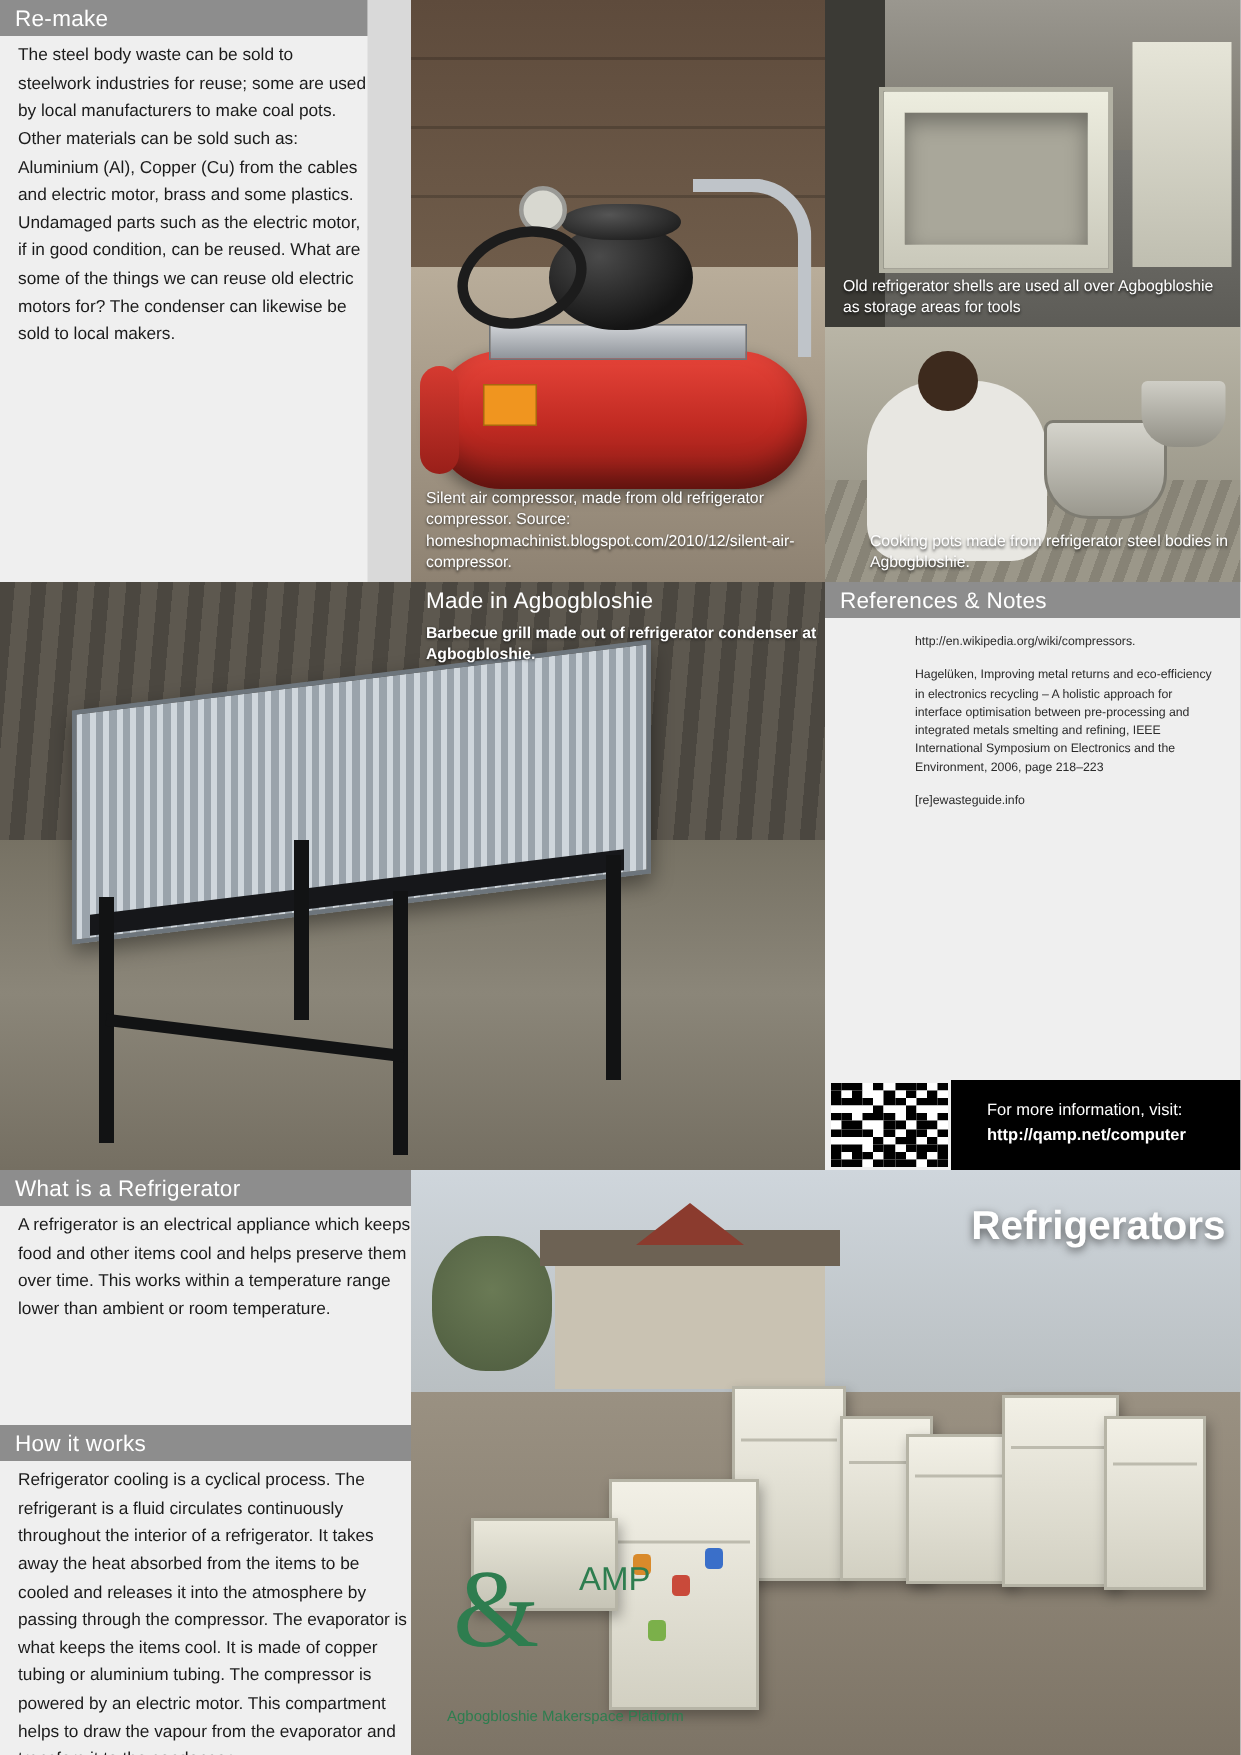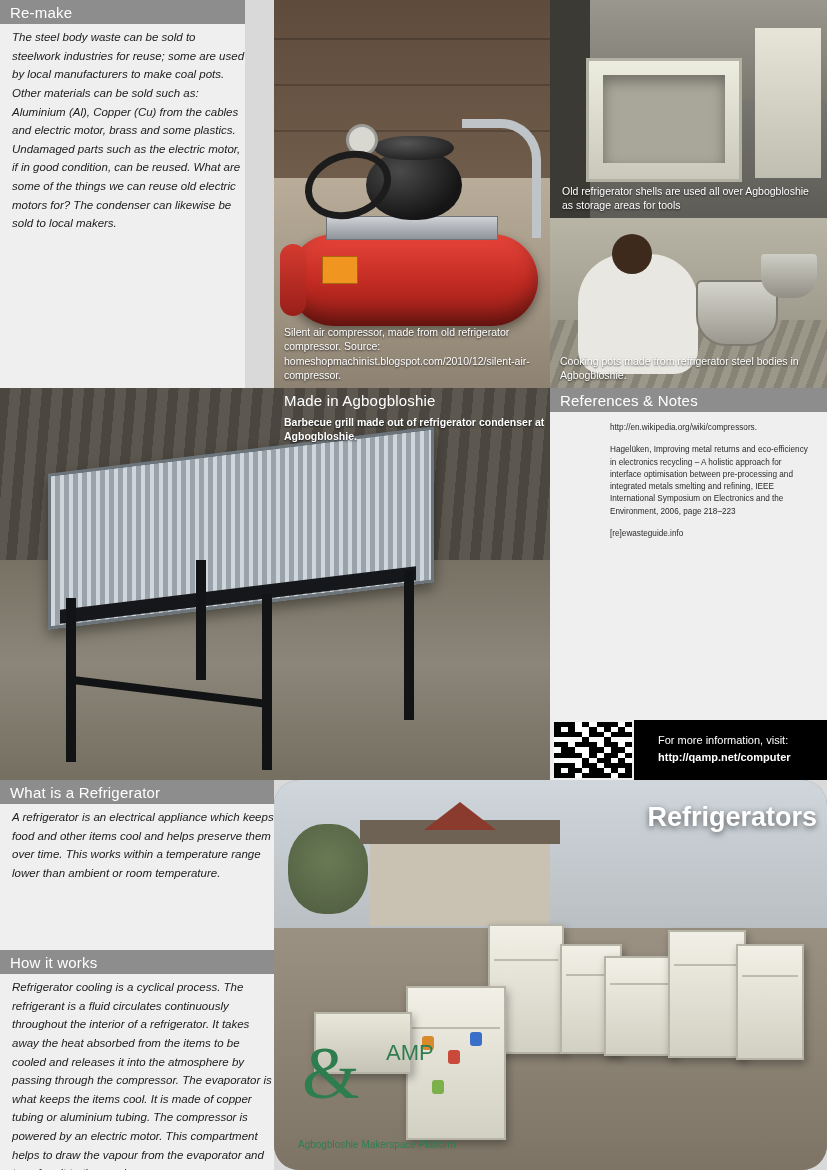--- a/index.html
+++ b/index.html
@@ -15,21 +15,20 @@
 
   
   .abs{position:absolute;}
   .sec-title{
     color:#ffffff;font-size:15px;font-weight:normal;
     padding:4px 10px 3px 10px;letter-spacing:.2px;
   }
   .body-text{
     font-size:11.5px;line-height:1.62;color:#1b1b1b;
     padding:4px 0 8px 12px;
-    font-style:italic;
   }
   .photo{position:absolute;overflow:hidden;background:#8a8a8a;}
   .cap{
     position:absolute;left:0;right:0;
     color:#fff;font-size:10.5px;line-height:1.35;
     padding:5px 8px 6px 10px;
     text-shadow:0 1px 2px rgba(0,0,0,.75);
   }
 
   
@@ -79,21 +78,21 @@
   
   #photo-pots{left:550px;top:218px;width:277px;height:170px;}
   .pots-bg{position:absolute;inset:0;background:linear-gradient(#b9b5a6,#8d8a7d);}
   .pots-rubble{position:absolute;left:0;right:0;bottom:0;height:40%;
     background:repeating-linear-gradient(110deg,#9b9789 0 8px,#878376 8px 15px);}
   .worker{position:absolute;left:28px;top:36px;width:120px;height:120px;background:#e8e7e2;border-radius:40% 40% 20% 20%;}
   .worker-head{position:absolute;left:62px;top:16px;width:40px;height:40px;border-radius:50%;background:#3d2a1d;}
   .pot{position:absolute;left:146px;top:62px;width:78px;height:62px;border-radius:6px 6px 30px 30px;
     background:linear-gradient(#d5d4cc,#9a988e);border:2px solid #7e7c72;}
   .pot2{position:absolute;right:10px;top:36px;width:56px;height:44px;border-radius:4px 4px 22px 22px;background:linear-gradient(#cfcec6,#918f85);}
-  #cap-pots{bottom:0;top:auto;}
+  #cap-pots{bottom:0;top:auto;margin-left:20px;}
 
   
   #photo-grill{left:0;top:388px;width:550px;height:392px;}
   .grill-bg{position:absolute;inset:0;background:linear-gradient(#585348,#6f6a5c 35%,#8b8679 70%,#756f62);}
   .grill-junk{position:absolute;left:0;top:0;width:100%;height:44%;
     background:repeating-linear-gradient(95deg,#4b4740 0 10px,#5d584f 10px 21px);}
   .grill-top{position:absolute;left:48px;top:62px;width:380px;height:150px;
     background:repeating-linear-gradient(90deg,#cfd6dc 0 4px,#9aa3ab 4px 9px);
     transform:skewY(-7deg);border:3px solid #6d757c;box-shadow:0 6px 14px rgba(0,0,0,.4);}
   .grill-frame{position:absolute;left:60px;top:200px;width:356px;height:14px;background:#16171a;transform:skewY(-7deg);}
@@ -121,21 +120,21 @@
     font-size:11px;line-height:1.5;padding:12px 0 0 24px;box-sizing:border-box;}
   #info-box b{font-size:11px;}
 
   
   #what-panel{left:0;top:780px;width:274px;height:170px;background:#efefef;}
   #what-head{background:#8d8d8d;}
   #how-panel{left:0;top:950px;width:274px;height:220px;background:#efefef;}
   #how-head{background:#8d8d8d;}
 
   
-  #photo-fridges{left:274px;top:780px;width:553px;height:390px;border-radius:25px;}
+  #photo-fridges{left:274px;top:780px;width:553px;height:390px;}
   .fr-sky{position:absolute;left:0;top:0;width:100%;height:38%;background:linear-gradient(#cfd6dc,#b9bfc2);}
   .fr-ground{position:absolute;left:0;bottom:0;width:100%;height:62%;background:linear-gradient(#9a9182,#7d7466);}
   .fr-house{position:absolute;left:96px;top:60px;width:180px;height:86px;background:#c9c2b2;}
   .fr-roof{position:absolute;left:86px;top:40px;width:200px;height:24px;background:#6d6254;transform:skewX(-0deg);}
   .fr-roof2{position:absolute;left:150px;top:22px;width:72px;height:28px;background:#8b3b2e;clip-path:polygon(50% 0,100% 100%,0 100%);}
   .fr-tree{position:absolute;left:14px;top:44px;width:80px;height:90px;background:radial-gradient(circle at 50% 40%,#6a7a55,#4e5c3f);border-radius:45%;}
   .fr{position:absolute;background:linear-gradient(#f2f0e6,#d2d0c2);border:2px solid #b6b4a6;box-shadow:2px 4px 8px rgba(0,0,0,.3);}
   .fr .door{position:absolute;left:4px;right:4px;top:26%;bottom:4px;border-top:2px solid #bdbbae;}
   #f1{left:214px;top:144px;width:72px;height:126px;}
   #f2{left:286px;top:164px;width:58px;height:106px;}

